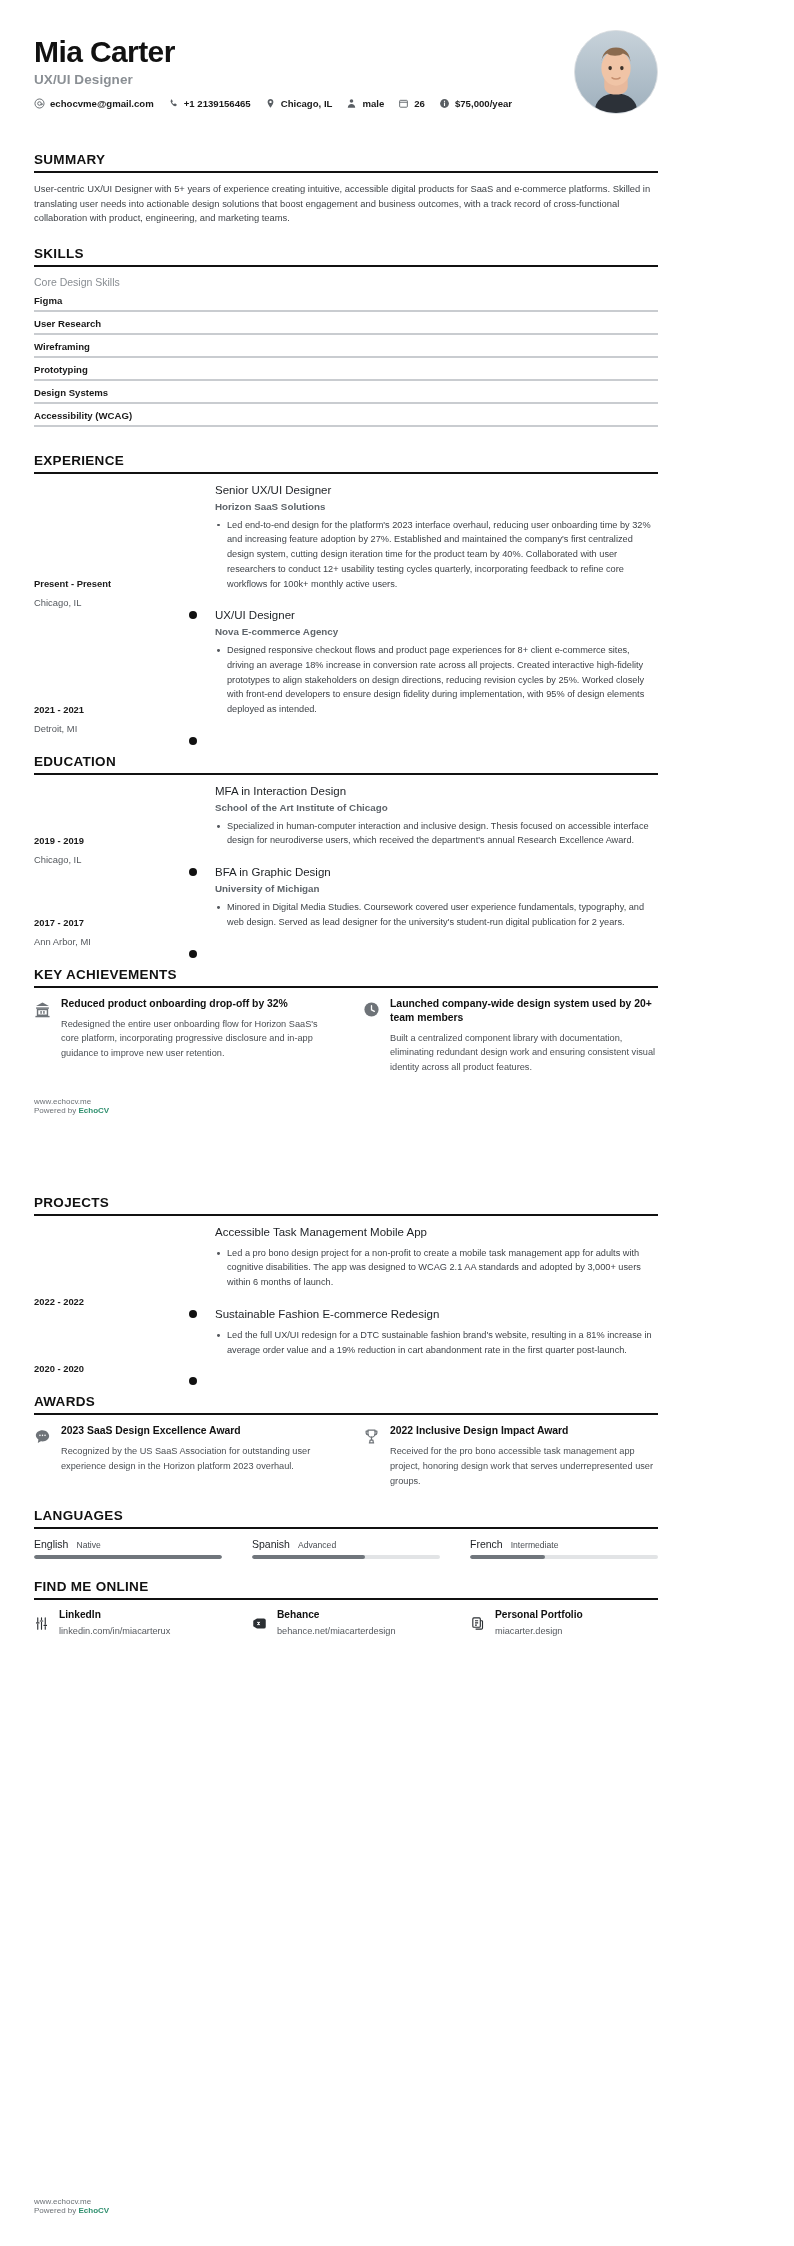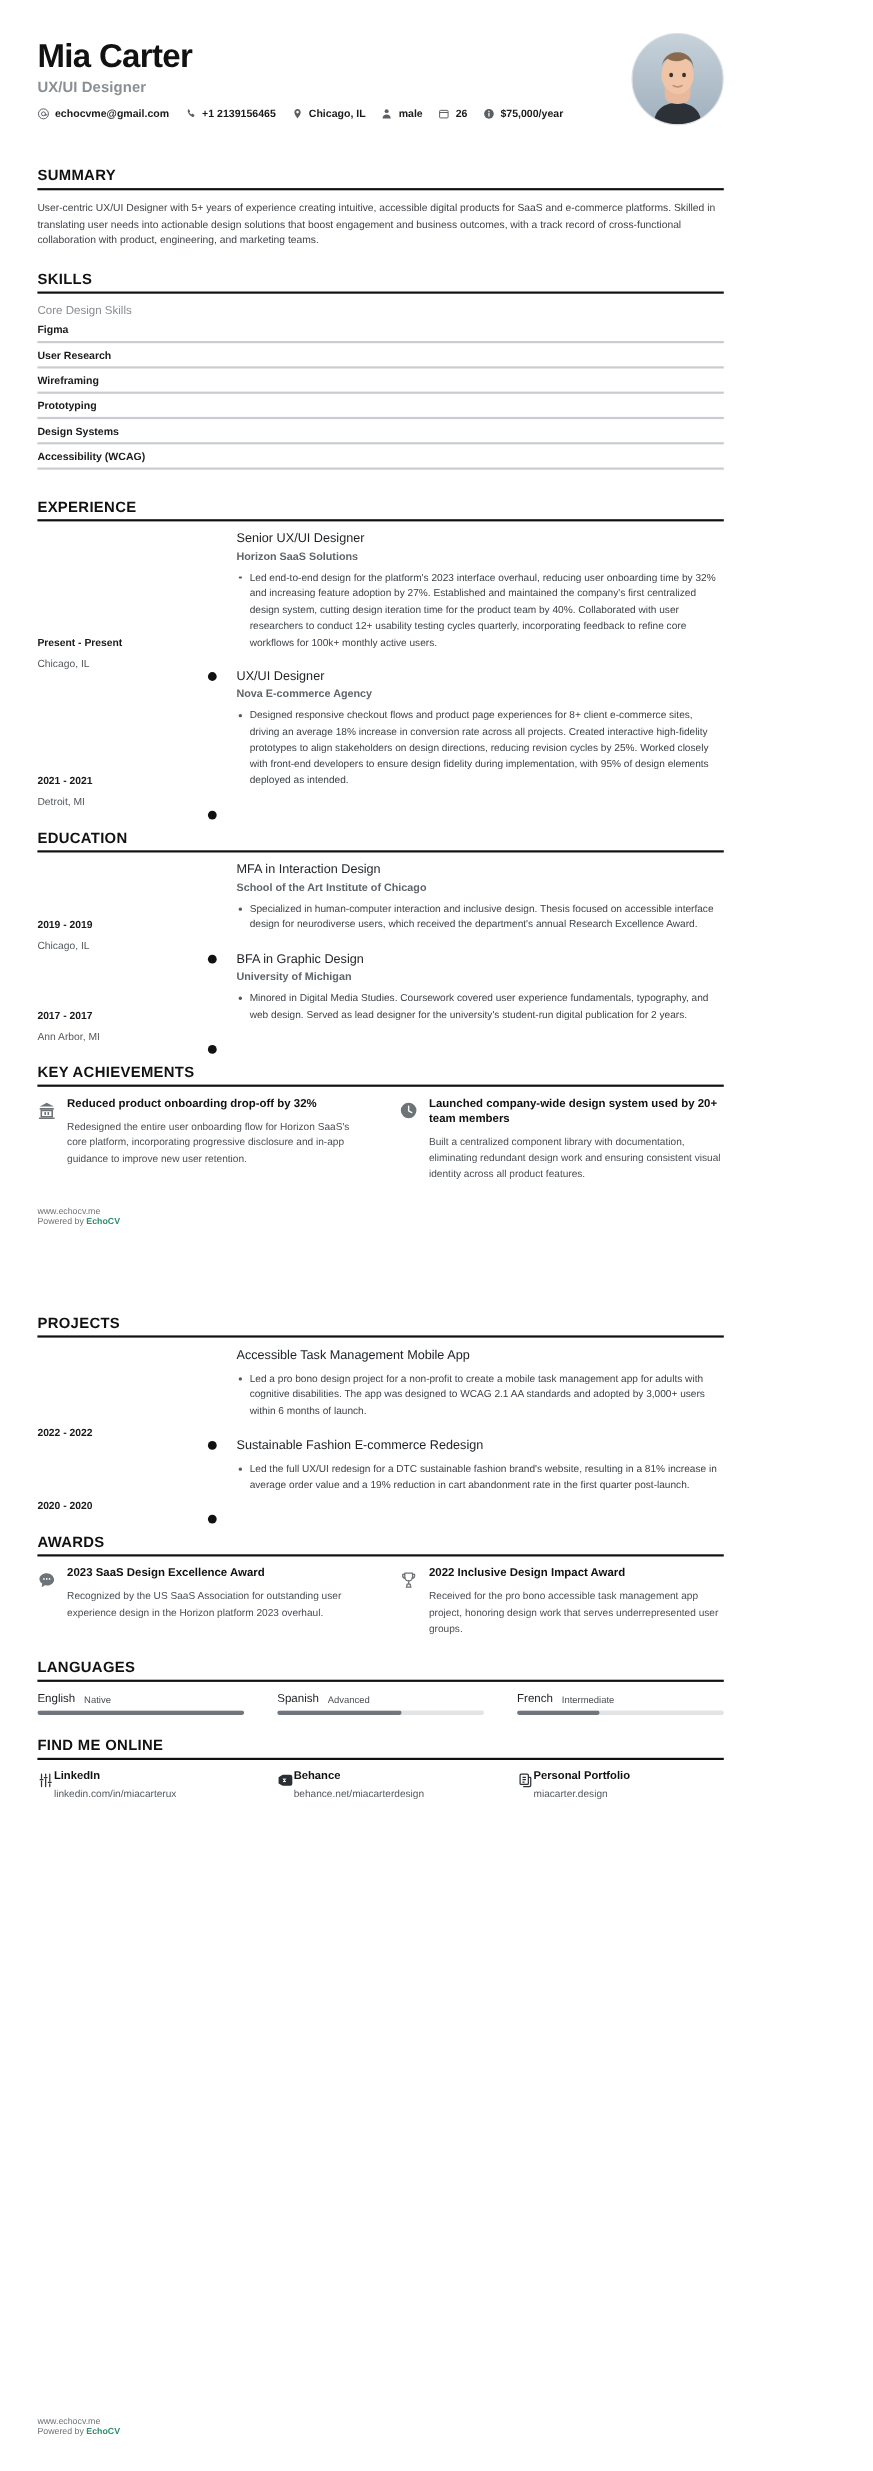--- a/index.html
+++ b/index.html
@@ -276,21 +276,21 @@
     overflow: hidden;
   }
   .lang-fill {
     height: 100%;
     background: #70767c;
     border-radius: 2px;
   }
 
   
   .online-grid { display: flex; gap: 30px; }
-  .online-col { flex: 1 1 0; display: flex; gap: 0; align-items: flex-start; }
+  .online-col { flex: 1 1 0; display: flex; gap: 10px; align-items: center; }
   .online-icon {
     flex: 0 0 auto;
     width: 15px; height: 15px;
     margin-top: 2px;
     color: #2b2f33;
   }
   .online-icon svg { display:block; width:100%; height:100%; }
   .online-label { font-size: 10.2px; font-weight: 700; color: #111; }
   .online-url { font-size: 9.2px; color: #55595e; margin-top: 6px; }
 </style>

